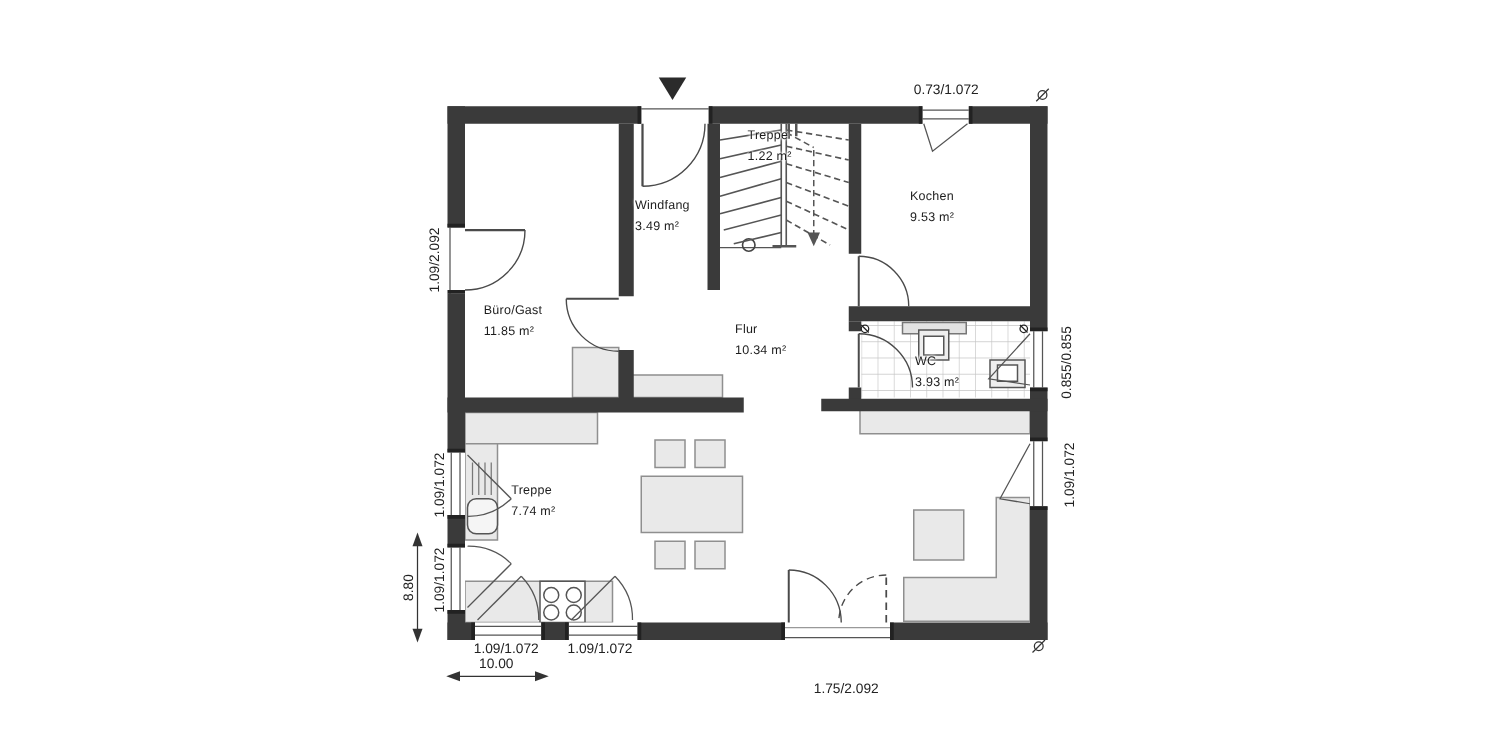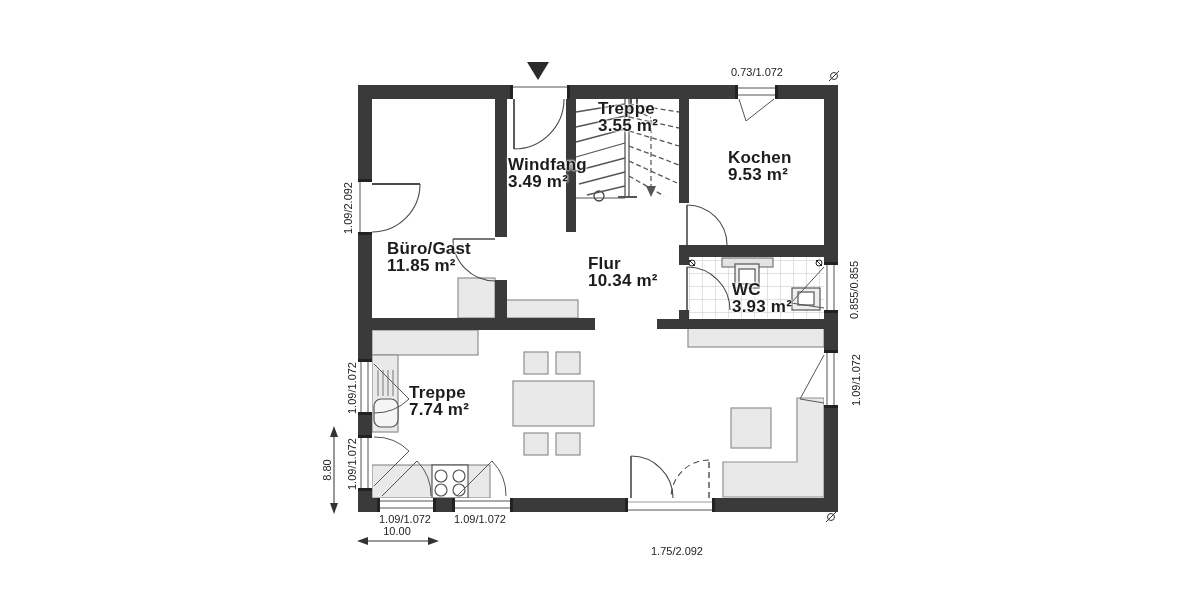--- a/index.html
+++ b/index.html
@@ -1,20 +1,20 @@
 <!DOCTYPE html>
 <html><head>
 <meta charset="utf-8">
 <style>
   html,body{margin:0;padding:0;background:#fff;}
   body{width:1200px;height:600px;font-family:"Liberation Sans",sans-serif;}
   .plan{position:relative;width:1200px;height:600px;background:#fff;overflow:hidden;}
   .plan svg{position:absolute;left:0;top:0;}
-  .room-label{position:absolute;color:#1c1c1c;font-size:17px;line-height:17px;letter-spacing:.2px;
-              text-shadow:0 0 3px #fff,0 0 3px #fff,0 0 2px #fff;font-weight:bold;}
+  .room-label{position:absolute;color:#1c1c1c;font-size:10px;line-height:17px;letter-spacing:.2px;
+              text-shadow:0 0 3px #fff,0 0 3px #fff,0 0 2px #fff;}
   .dim{position:absolute;color:#222;font-size:11px;white-space:nowrap;
        transform:translate(-50%,-50%);text-shadow:0 0 2px #fff;}
   .dim.v{transform:translate(-50%,-50%) rotate(-90deg);}
 </style>
 </head>
 <body>
 
 <div class="plan">
 
 <svg width="1200" height="600" viewBox="0 0 1200 600">
@@ -270,21 +270,21 @@
 <div class="room-label" style="left:387px;top:240px;">
   <div>Büro/Gast</div>
   <div>11.85 m²</div>
 </div>
 <div class="room-label" style="left:508px;top:156px;">
   <div>Windfang</div>
   <div>3.49 m²</div>
 </div>
 <div class="room-label" style="left:598px;top:100px;">
   <div>Treppe</div>
-  <div>3.55 m²</div>
+  <div>1.22 m²</div>
 </div>
 <div class="room-label" style="left:728px;top:149px;">
   <div>Kochen</div>
   <div>9.53 m²</div>
 </div>
 <div class="room-label" style="left:588px;top:255px;">
   <div>Flur</div>
   <div>10.34 m²</div>
 </div>
 <div class="room-label" style="left:732px;top:281px;">

